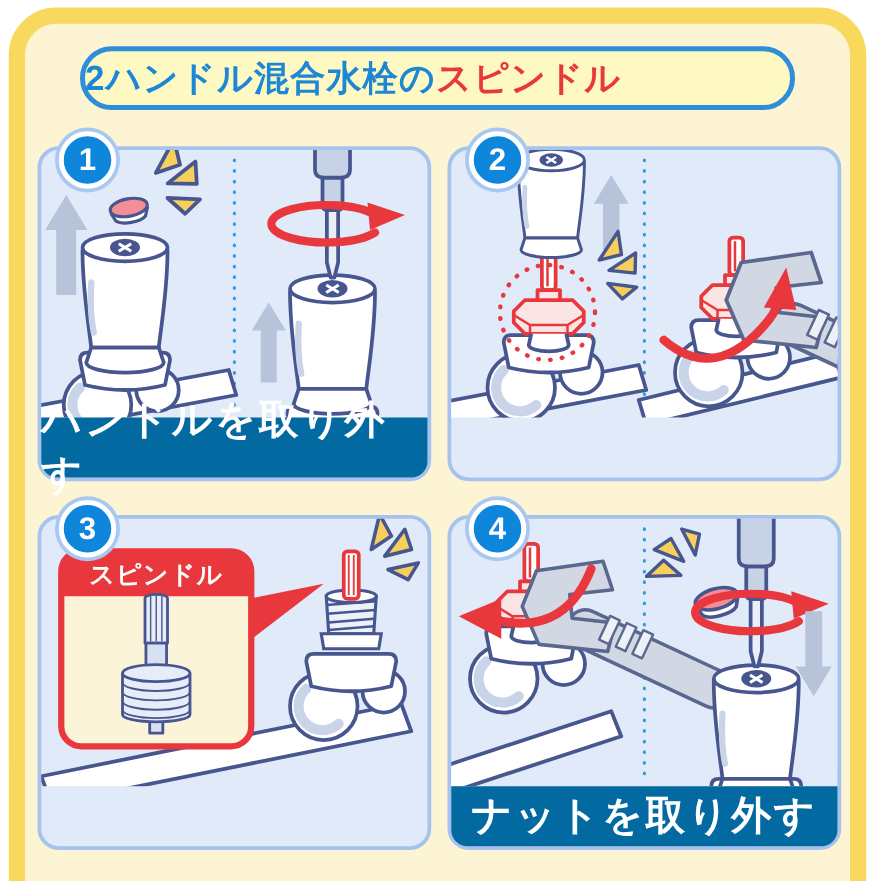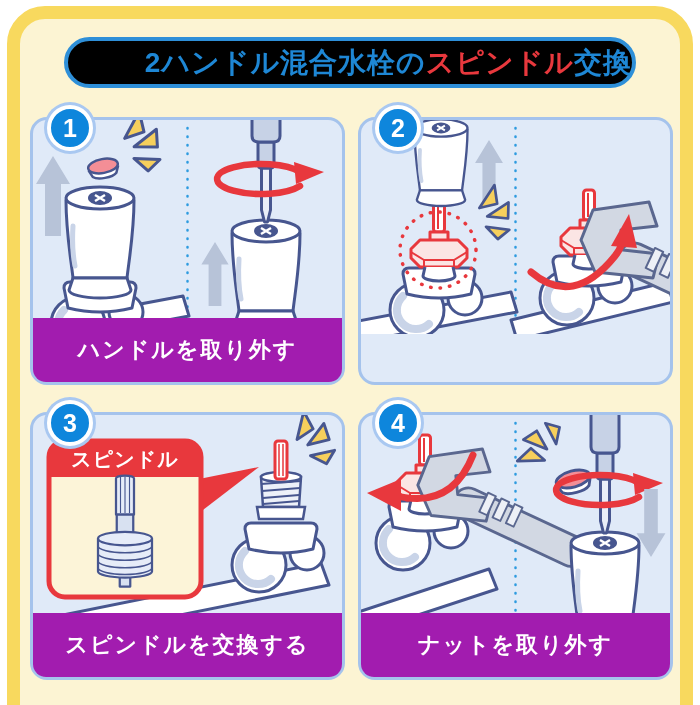--- a/index.html
+++ b/index.html
@@ -1,33 +1,33 @@
 <!DOCTYPE html>
 <html><head>
 <meta charset="utf-8">
 <style>
   html,body{margin:0;padding:0}
   body{width:700px;height:705px;position:relative;background:#ffffff;overflow:hidden;
        font-family:"Liberation Sans","DejaVu Sans",sans-serif;}
   .frame{position:absolute;left:7px;top:6px;width:686px;height:745px;background:#FCF4D3;
          border:13px solid #F8D95E;border-radius:38px;box-sizing:border-box;}
-  .title-pill{position:absolute;left:64px;top:37px;width:572px;height:51px;background:#000000;
+  .title-pill{position:absolute;left:64px;top:37px;width:572px;height:51px;background:#fef9c3;
          border:4px solid #2E8FD8;border-radius:30px;box-sizing:border-box;display:flex;
-         align-items:center;justify-content:flex-end;font-size:28px;font-weight:bold;
+         align-items:center;justify-content:flex-start;font-size:28px;font-weight:bold;
          letter-spacing:1px;white-space:nowrap;z-index:2}
   .t-blue{color:#1E87D5}
   .t-red{color:#E8383D}
   .grid{position:absolute;left:30px;top:117px;display:grid;
         grid-template-columns:315px 315px;column-gap:13px;row-gap:27px;}
   .panel{position:relative;width:315px;height:268px;background:#E0EAF8;
          border:3px solid #A5C3EC;border-radius:17px;box-sizing:border-box;}
   .illo{display:block;width:309px;height:214px}
-  .caption{position:absolute;left:0;bottom:0;width:309px;height:64px;background:#a21caf;
+  .caption{position:absolute;left:0;bottom:0;width:309px;height:48px;background:#0369a1;
            border-radius:0 0 13px 13px;display:flex;align-items:center;justify-content:center;
-           color:#fff;font-size:22px;font-weight:bold;letter-spacing:2px;}
+           color:#fff;font-size:32px;font-weight:bold;letter-spacing:2px;}
   .badge{position:absolute;top:-15px;left:14px;width:38px;height:38px;border-radius:50%;
          background:#0E86DC;border:4px solid #fff;box-shadow:0 0 0 3px #A9C8F1;color:#fff;
          font-size:25px;font-weight:bold;display:flex;align-items:center;justify-content:center;z-index:3;}
 </style>
 </head>
 <body>
 
 <svg width="0" height="0" style="position:absolute" aria-hidden="true">
   <defs>
     <polygon id="d-arrup" points="0,0 17,28 8,28 8,80 -8,80 -8,28 -17,28" fill="#B7C3D8"></polygon>
@@ -90,21 +90,20 @@
       <path d="M -36,4 A 36,9 0 0 0 36,4 M -36,14 A 36,9 0 0 0 36,14 M -36,24 A 36,9 0 0 0 36,24 M -36,33 A 36,9 0 0 0 36,33" fill="none" stroke-width="2"></path>
     </g>
   </defs>
 </svg>
 
 <div class="frame"></div>
 
 <div class="title-pill">
   <span class="t-blue">2ハンドル混合水栓の</span>
     <span class="t-red">スピンドル</span>
-    <span class="t-blue">交換</span>
 </div>
 
 <div class="grid">
 
   <div class="panel">
     <div class="badge">1</div>
     <svg class="illo" viewBox="0 0 309 214">
       <line x1="154.5" y1="8" x2="154.5" y2="206" stroke="#2E9BE0" stroke-width="2.5" stroke-dasharray="0.5 8" stroke-linecap="round"></line>
       <use href="#d-arrup" transform="translate(20,36)"></use>
       <path d="M -10,206 L 150,176 L 156,196 L -4,226 Z" fill="#ffffff" stroke="#47568F" stroke-width="3" stroke-linejoin="round"></path>
@@ -158,21 +157,20 @@
       </g>
       <use href="#d-spark" transform="translate(264,38) rotate(-45) scale(0.95)"></use>
       <g>
         <polygon points="166,64 226,52 166,98" fill="#E8383D"></polygon>
         <rect x="16" y="26" width="152" height="156" rx="16" fill="#FCF4D8" stroke="#E8383D" stroke-width="5"></rect>
         <path d="M 16,42 Q 16,26 32,26 L 152,26 Q 168,26 168,42 L 168,62 L 16,62 Z" fill="#E8383D"></path>
         <text x="92" y="51" text-anchor="middle" fill="#ffffff" font-size="20" font-weight="bold" letter-spacing="1">スピンドル</text>
         <use href="#d-spart" transform="translate(92,128) scale(0.75)"></use>
       </g>
     </svg>
-    <div class="caption">スピンドルを交換する</div>
   </div>
 
   <div class="panel">
     <div class="badge">4</div>
     <svg class="illo" viewBox="0 0 309 214">
       <line x1="154.5" y1="8" x2="154.5" y2="206" stroke="#2E9BE0" stroke-width="2.5" stroke-dasharray="0.5 8" stroke-linecap="round"></line>
       <path d="M -12,200 L 128,154 L 136,174 L -4,220 Z" fill="#ffffff" stroke="#47568F" stroke-width="3" stroke-linejoin="round"></path>
       <use href="#d-body" transform="translate(64,86)"></use>
       <use href="#d-rnut" transform="translate(64,74)"></use>
       <use href="#d-wrench" transform="translate(72,72) scale(0.95)"></use>

